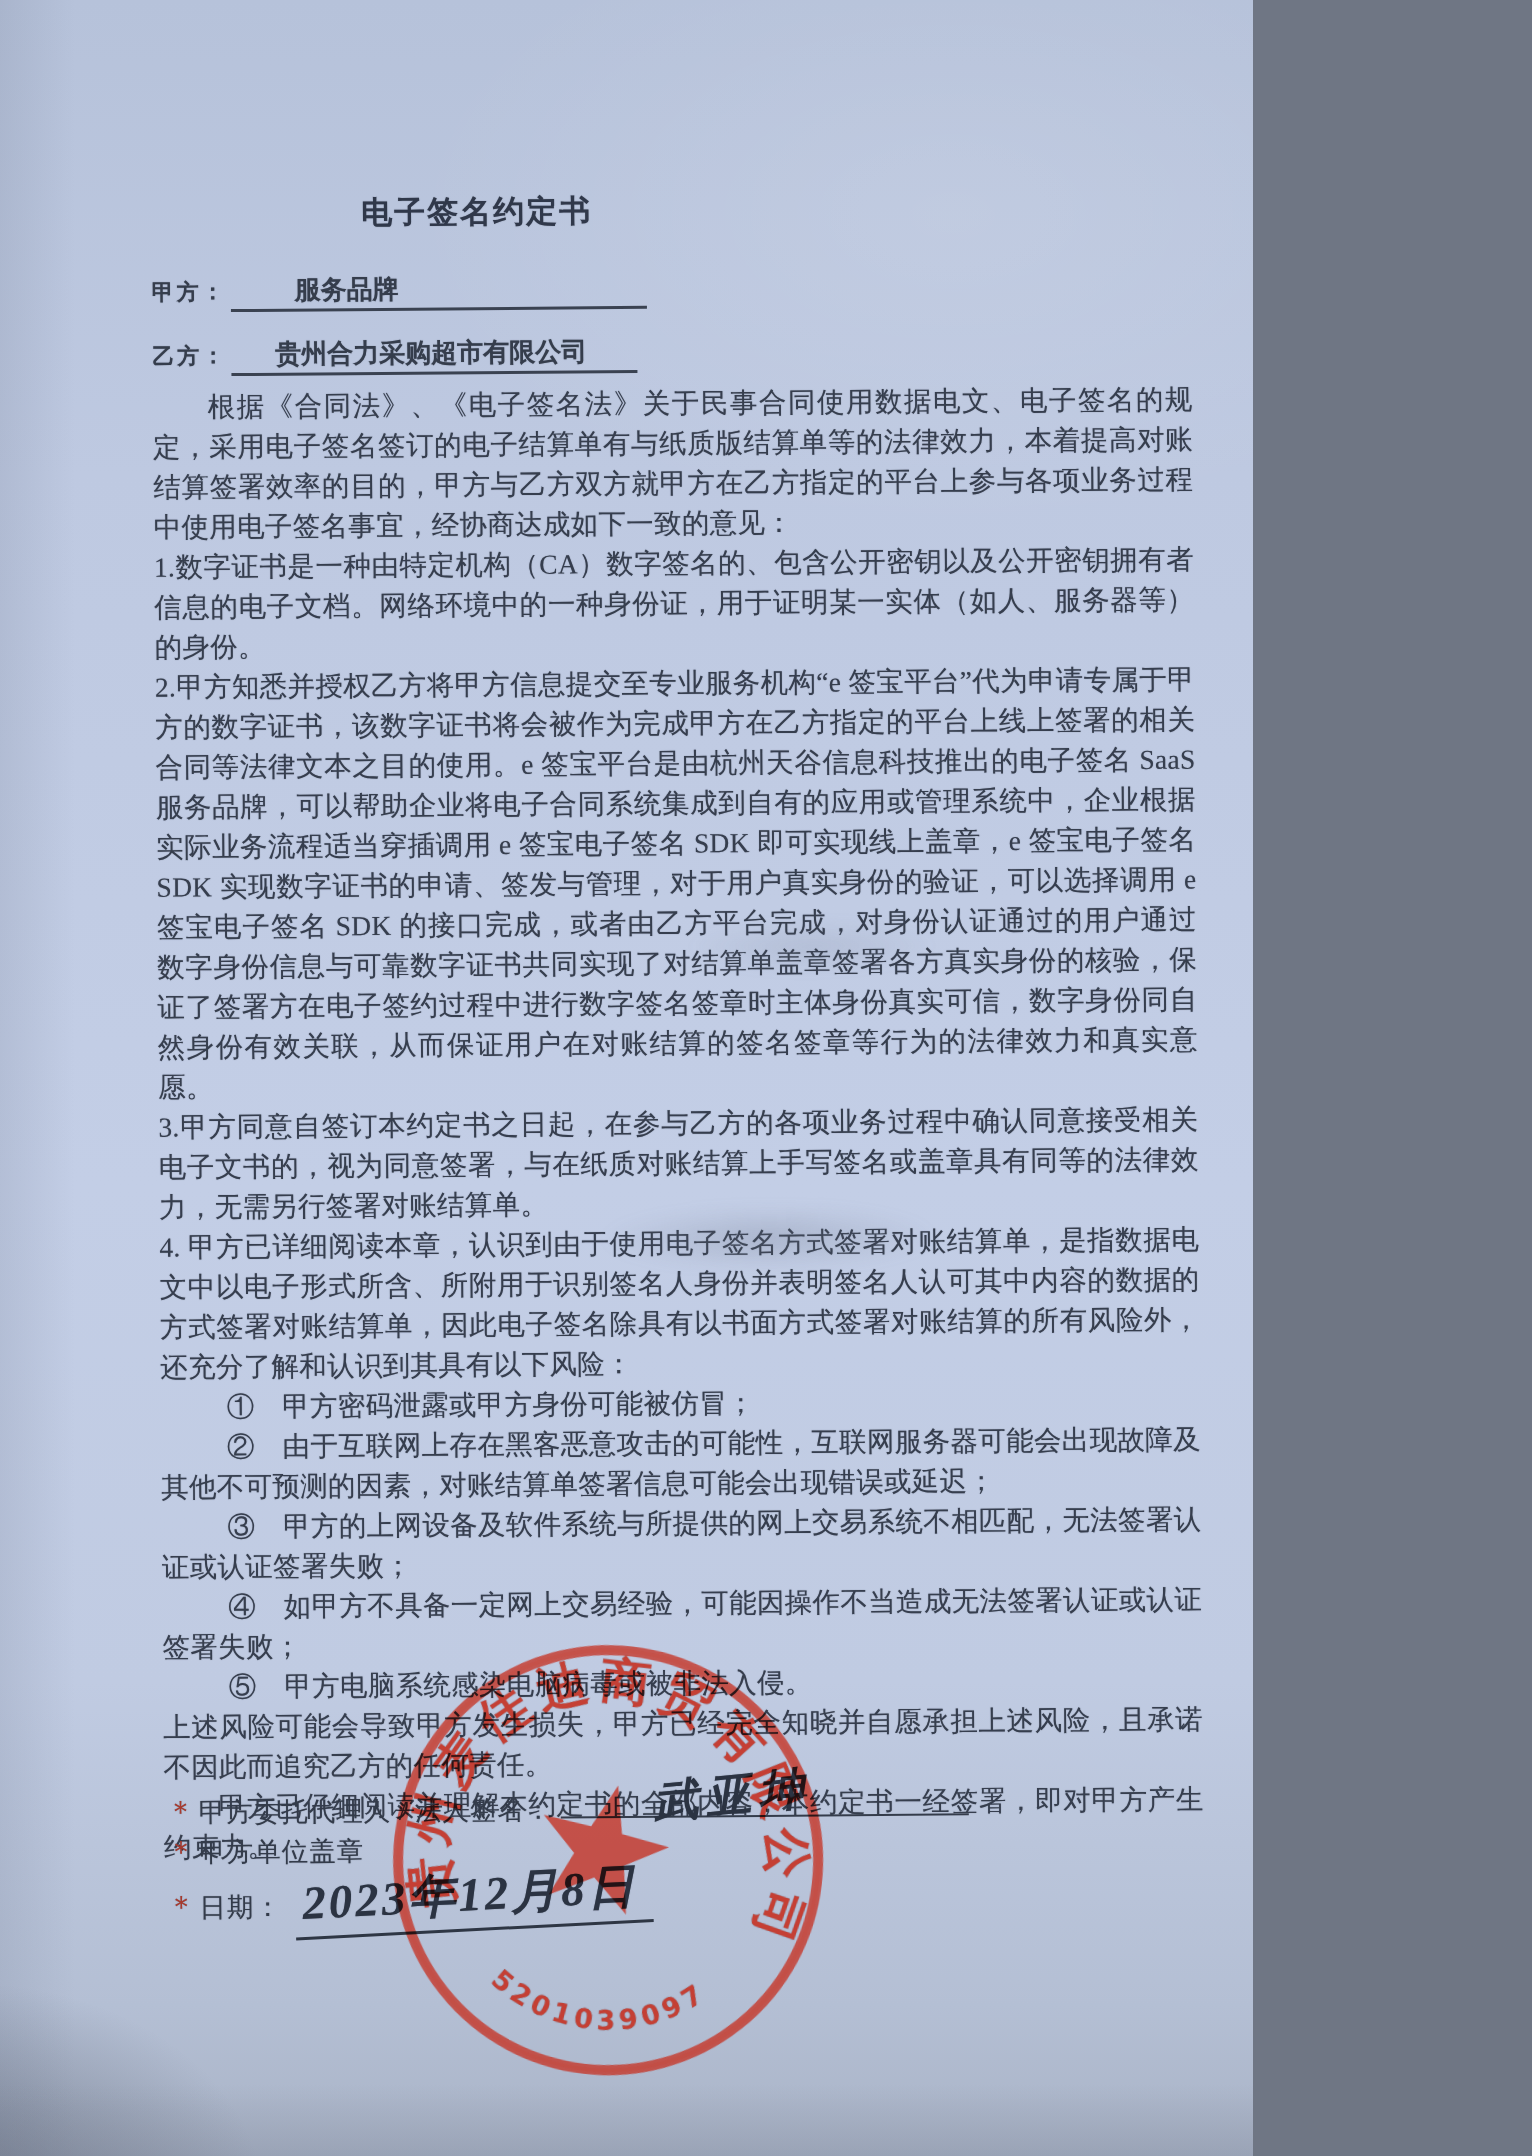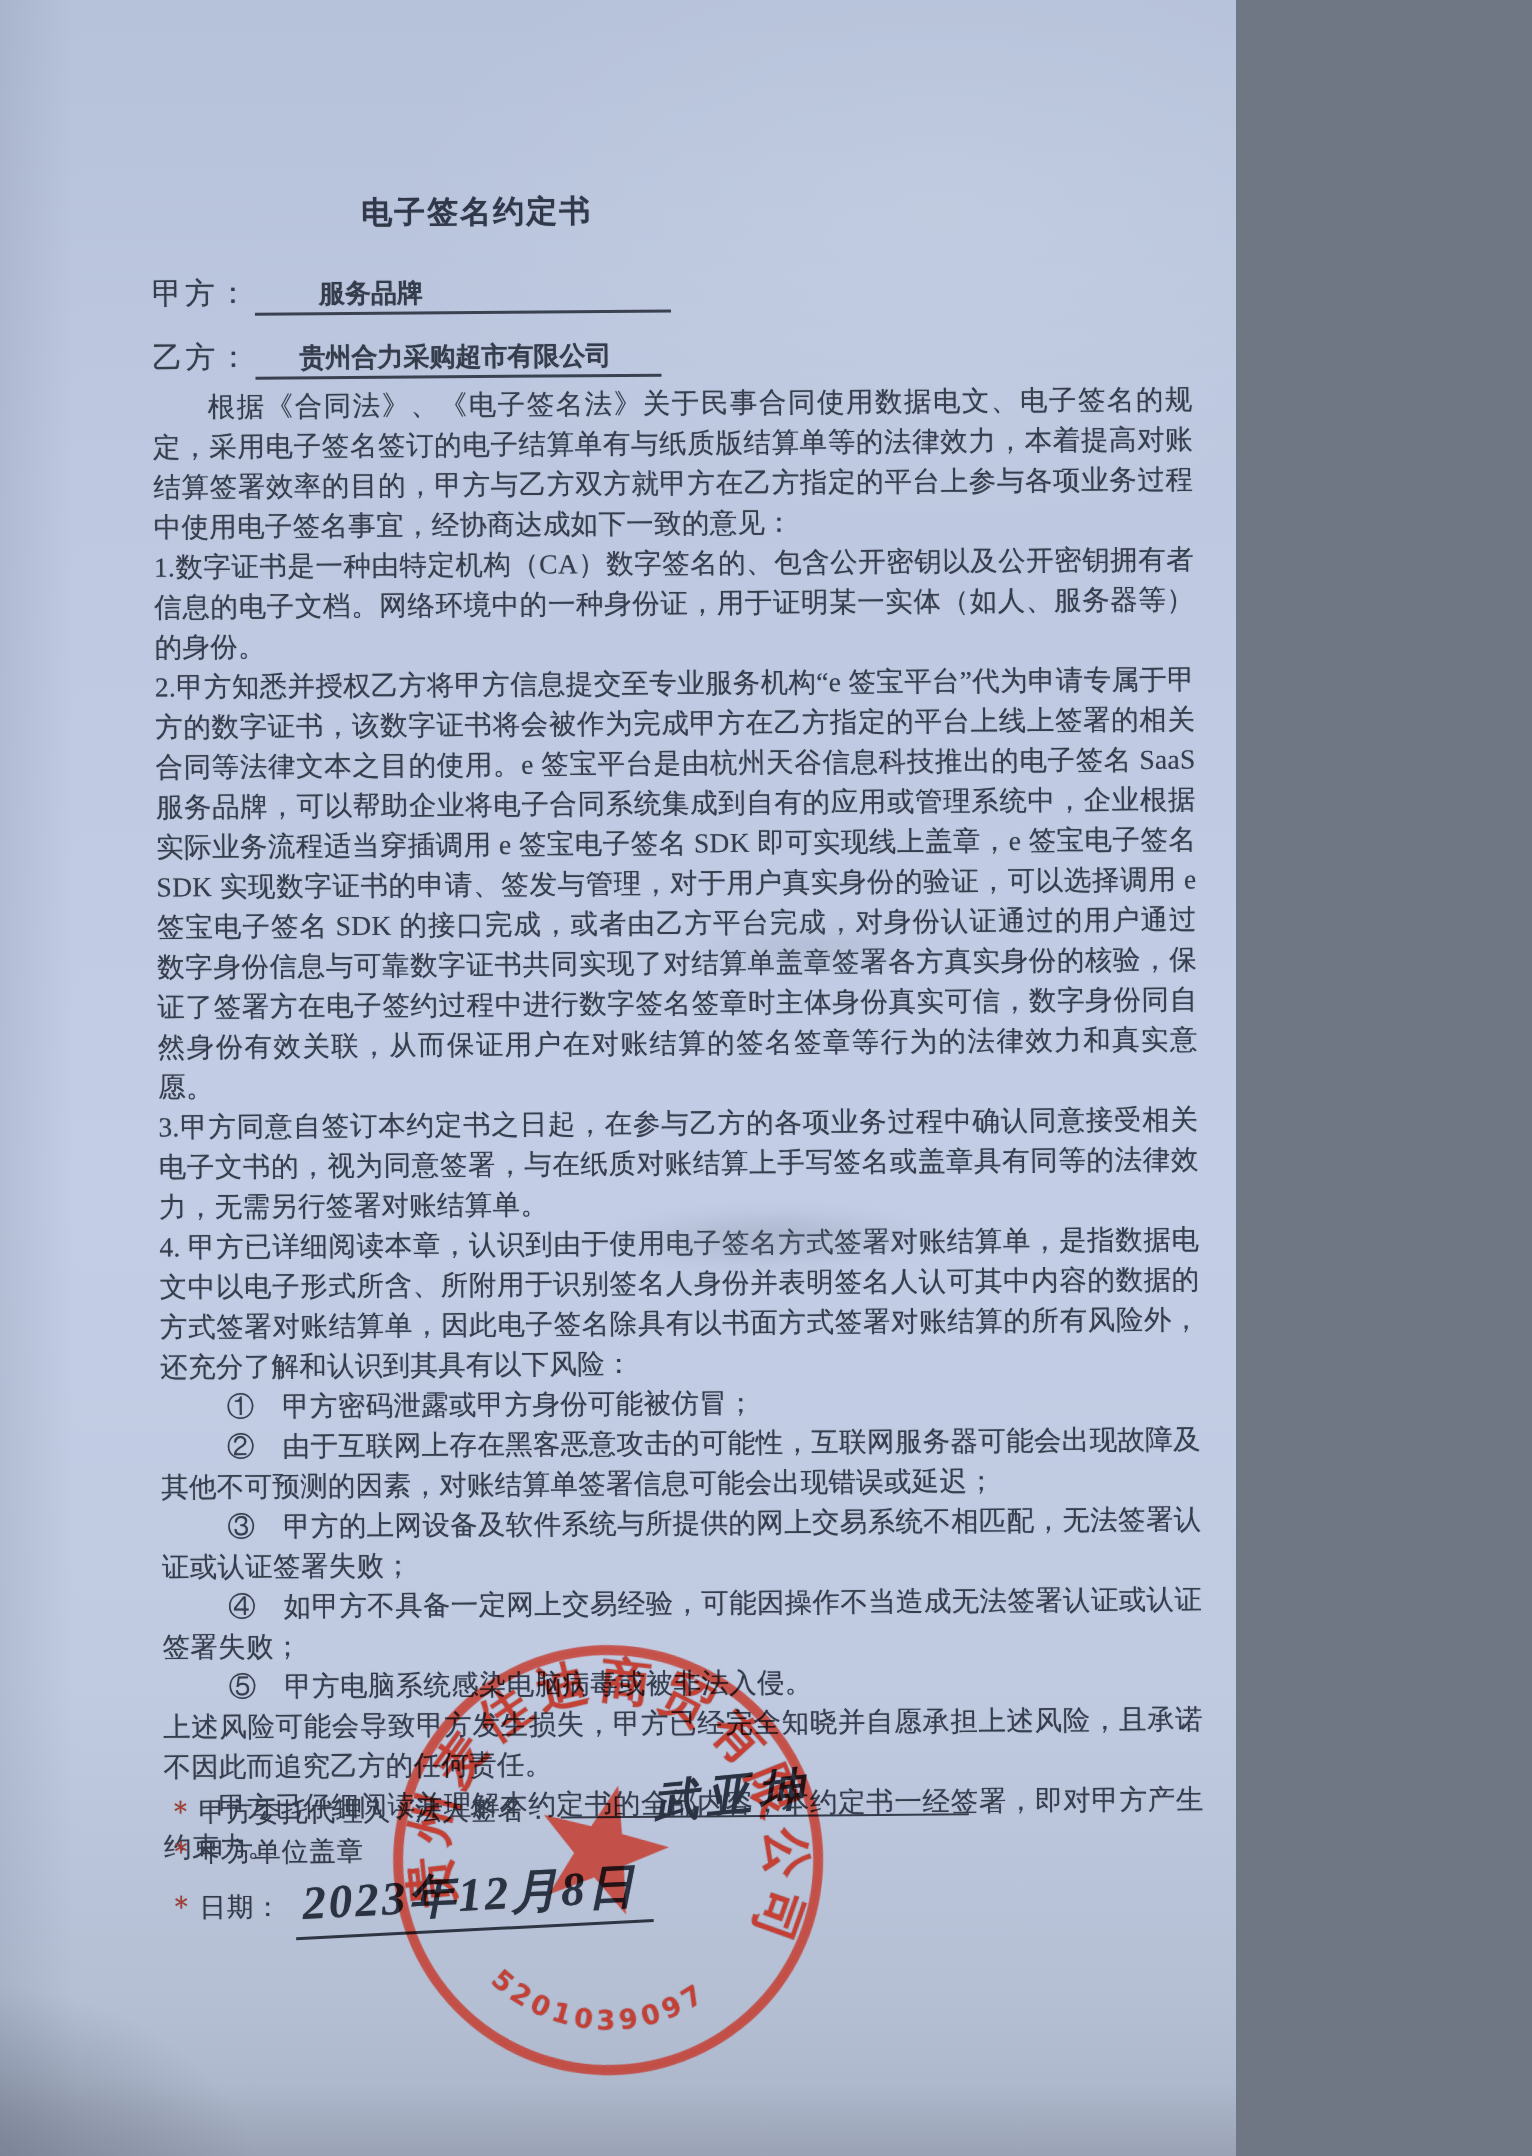--- a/index.html
+++ b/index.html
@@ -5,25 +5,26 @@
   html,body{margin:0;padding:0;background:#6f7684;}
   .page{
     position:relative;width:1236px;height:2156px;overflow:hidden;
     background:
       radial-gradient(ellipse 900px 520px at 76% 10%, rgba(255,255,255,.10), transparent 62%),
       radial-gradient(ellipse 430px 310px at -3% 102%, rgba(70,77,93,.50), transparent 70%),
       linear-gradient(90deg, rgba(118,128,150,.20), rgba(118,128,150,0) 6%),
       linear-gradient(180deg,#b6c2da 0%,#bec9e1 22%,#c3cee6 55%,#c0cbe2 78%,#b4bfd4 93%,#a9b3c6 100%);
     font-family:"Liberation Serif","DejaVu Serif",serif;
     color:#353d4c;
+    padding-left:17px;
   }
   .content{position:absolute;inset:0;transform:rotate(-.45deg);text-shadow:0 0 1.1px rgba(53,61,76,.5);}
   .title{position:absolute;top:190px;left:368px;font-size:31px;font-weight:700;letter-spacing:2px;color:#30384a;}
   .party{position:absolute;left:158px;display:flex;align-items:baseline;}
-  .party .plabel{font-size:30px;font-weight:400;letter-spacing:3px;}
+  .party .plabel{font-size:22px;font-weight:700;letter-spacing:3px;}
   .party .pline{display:inline-block;border-bottom:3px solid #3a4251;margin-left:4px;height:36px;}
   .party .pvalue{font-size:26px;font-weight:700;letter-spacing:0px;white-space:nowrap;}
   #party-a{top:270px;}  #party-a .pline{width:352px;padding-left:64px;}
   #party-b{top:334px;}  #party-b .pline{width:362px;padding-left:44px;}
   .bodytext{position:absolute;top:384px;left:158px;width:1040px;font-size:27.5px;line-height:40px;
     text-align:justify;letter-spacing:.3px;color:#363e4e;}
   .bodytext p{margin:0;}
   .p-indent{text-indent:2em;}
   .p-risk{text-indent:2.4em;}
   .sig{position:absolute;left:160px;font-size:26.5px;color:#333b4a;}

